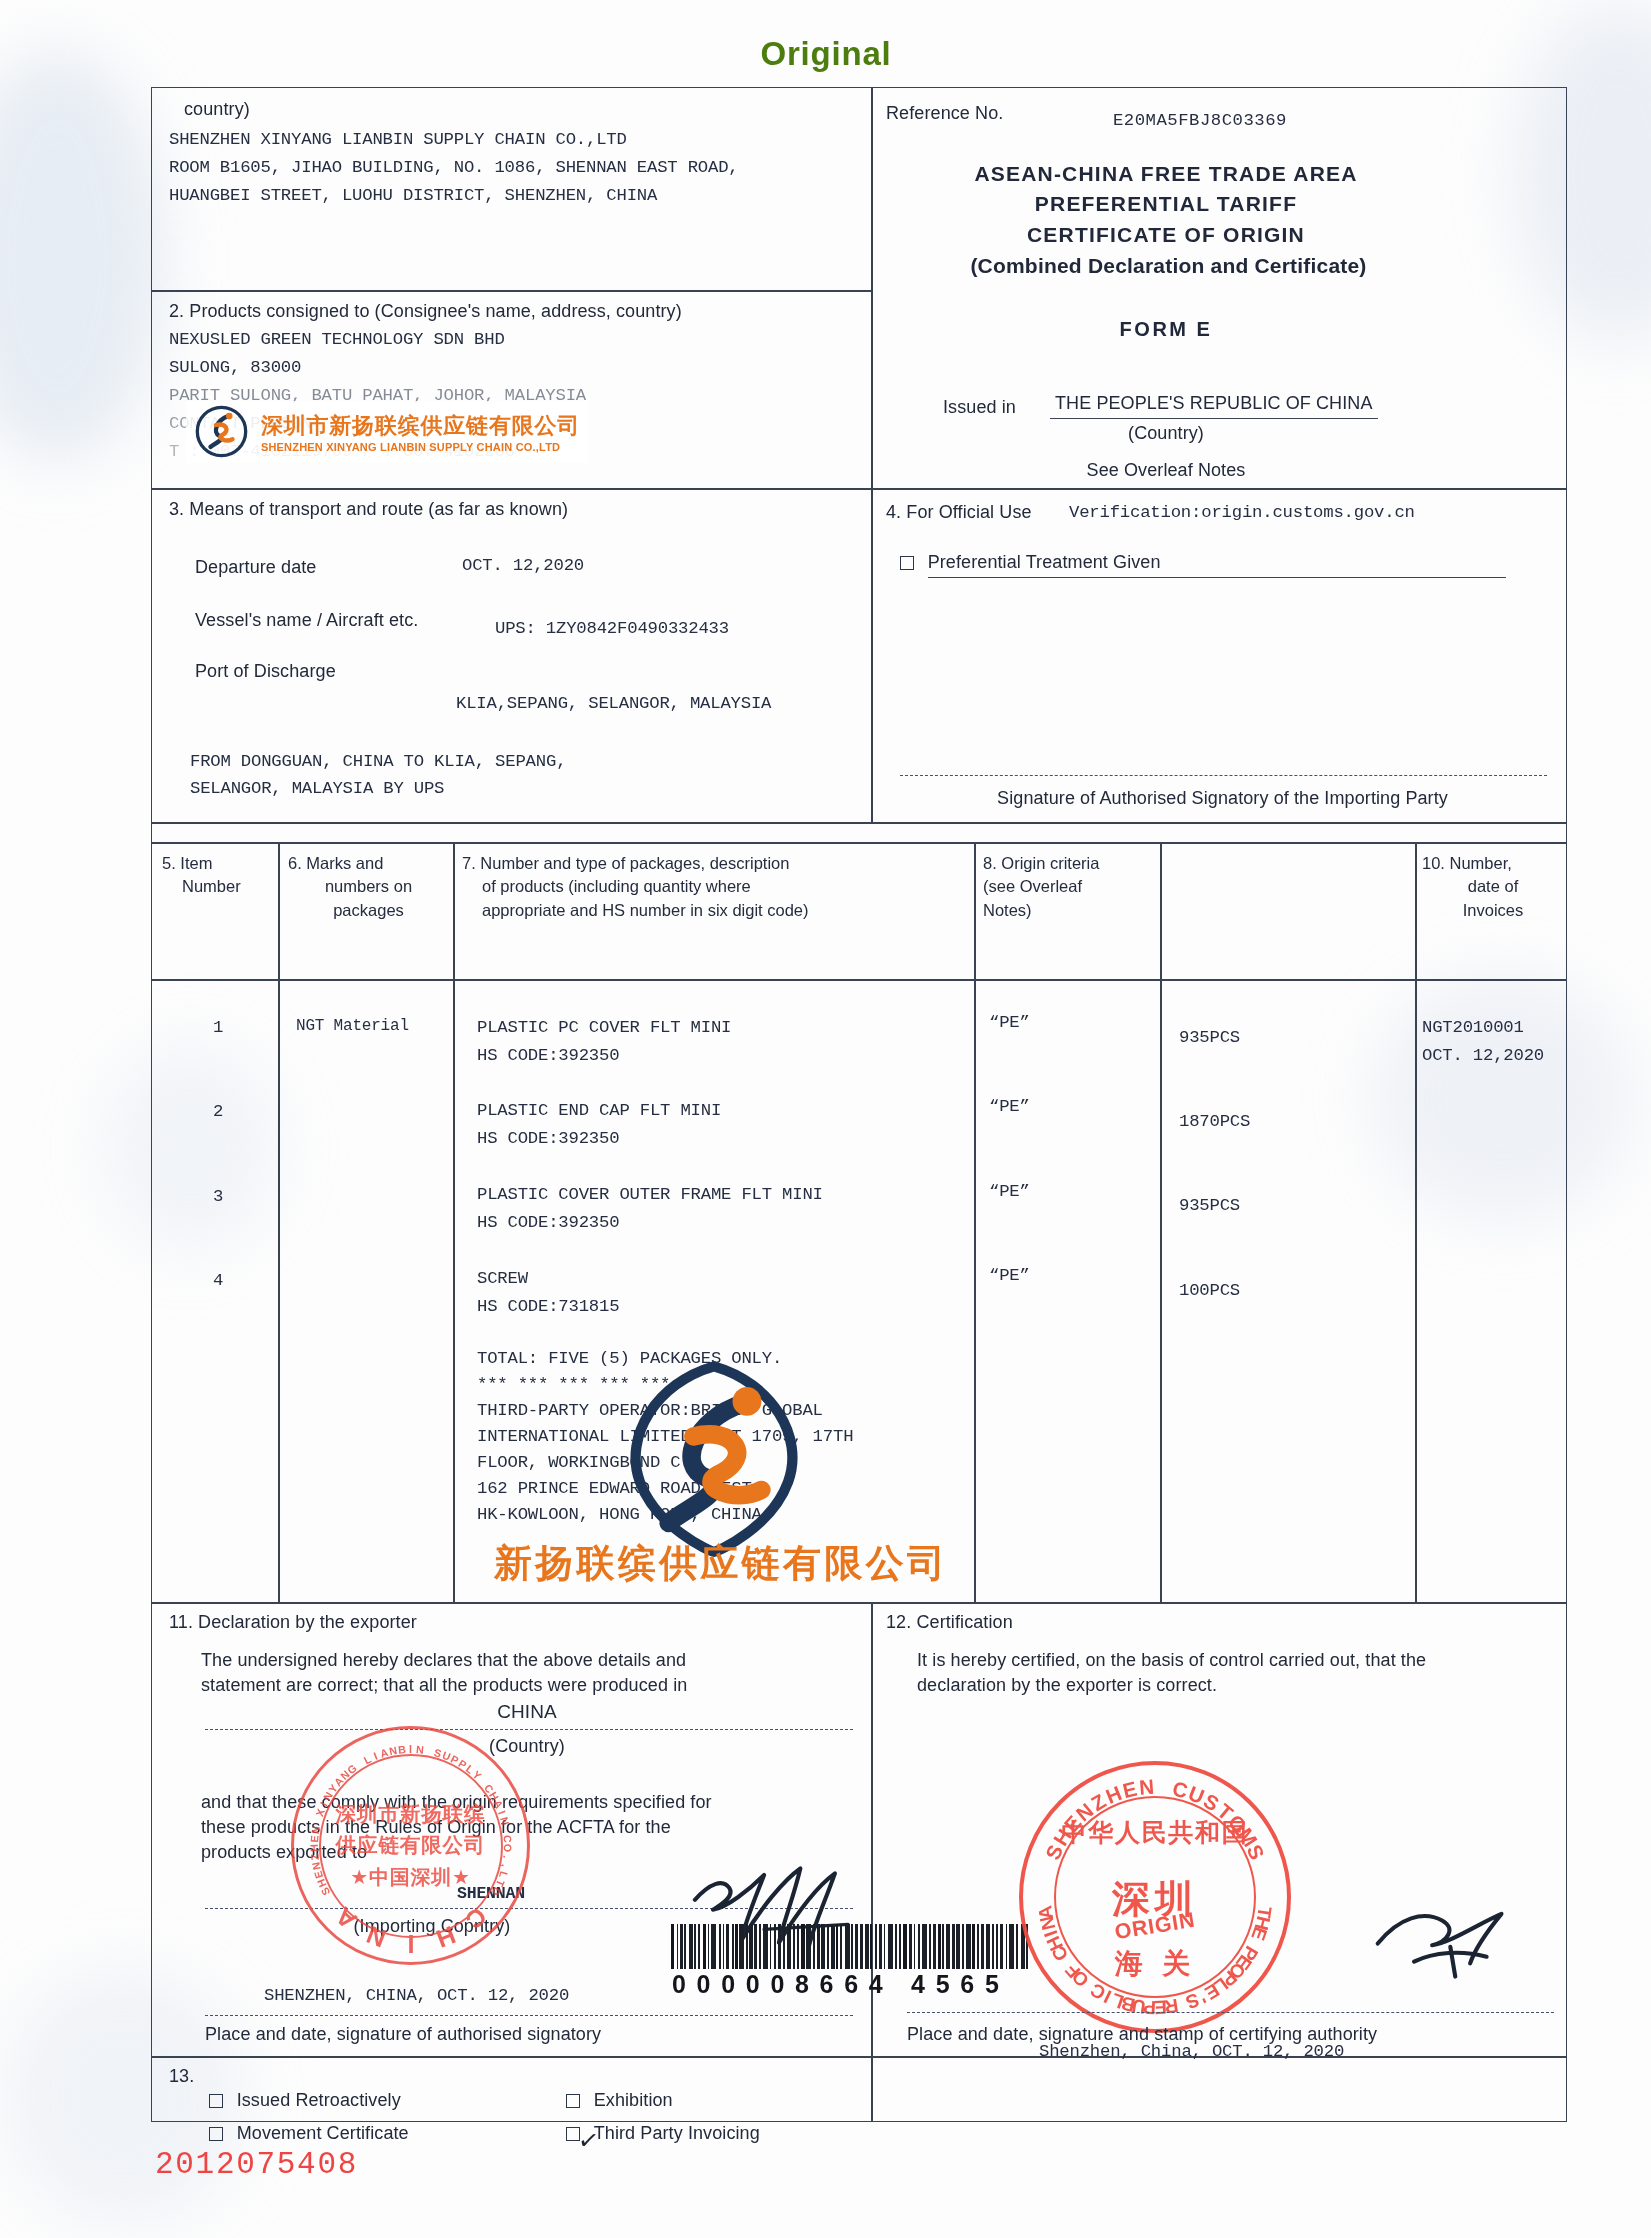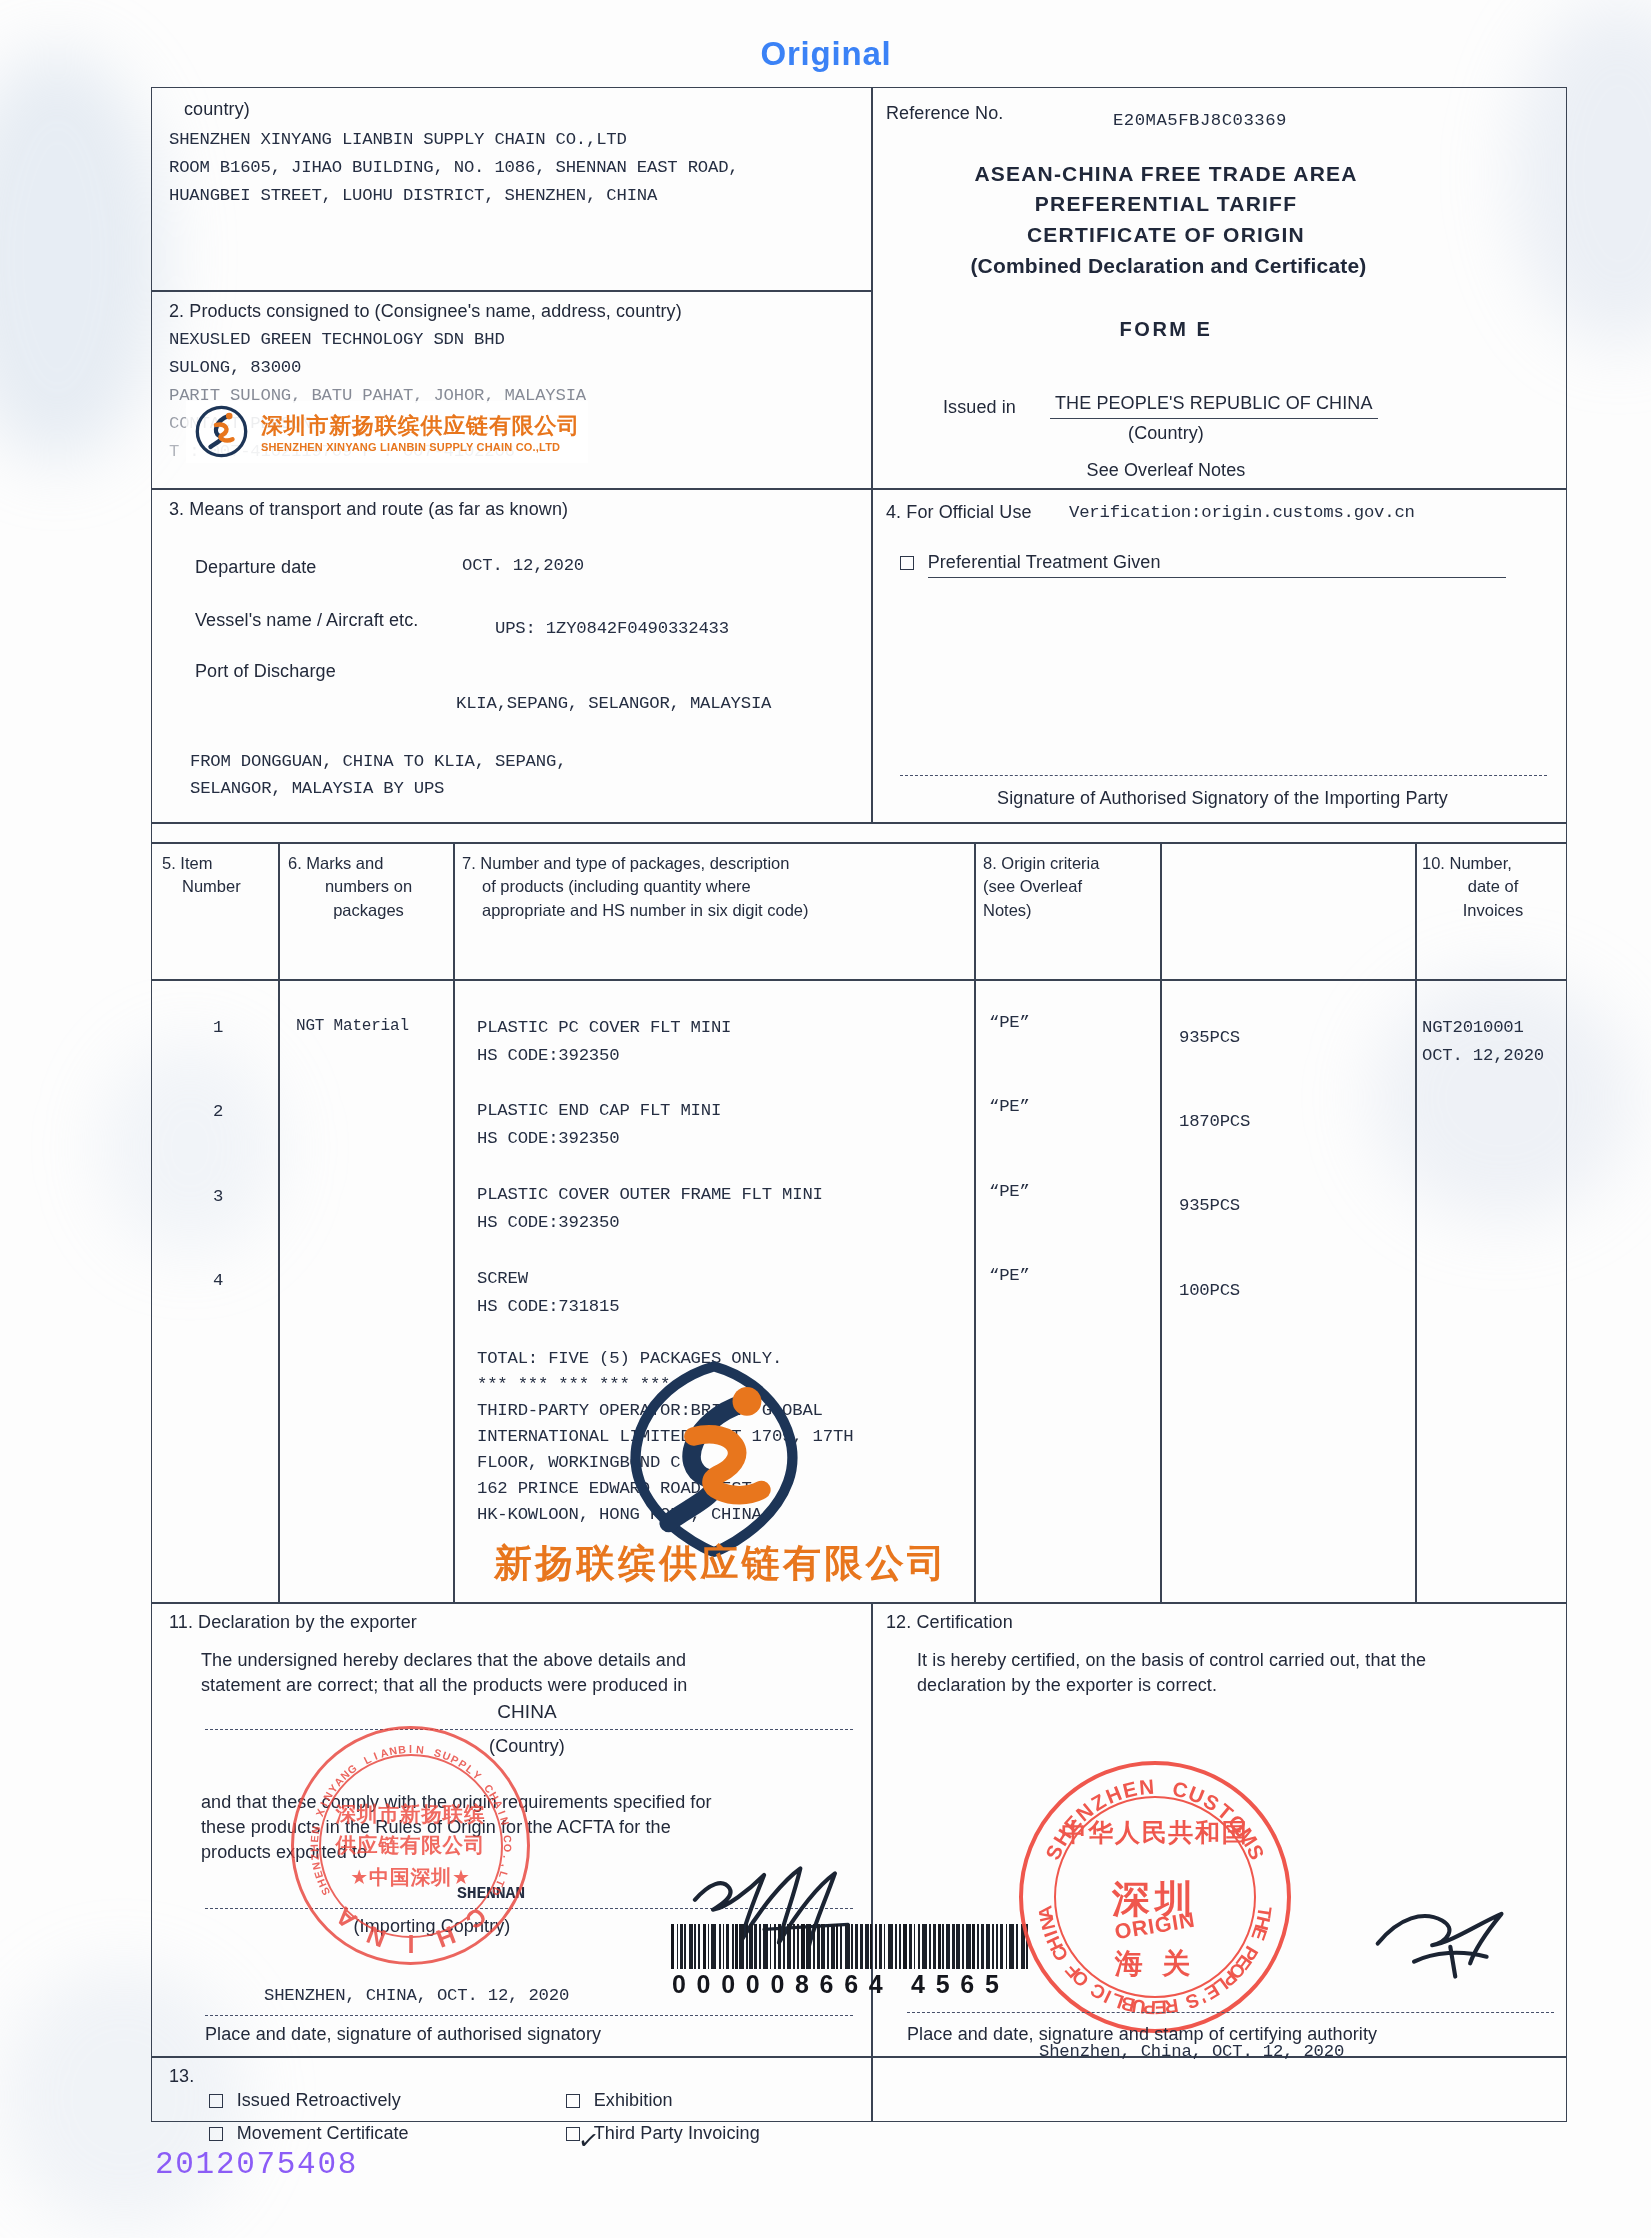--- a/index.html
+++ b/index.html
@@ -32,21 +32,21 @@
   .tint-e { left: 0px; top: 1965px; width: 248px; height: 264px; background: rgba(198,210,228,.22); }
 
   .doc-title {
     position: absolute;
     left: 0; right: 0;
     top: 35px;
     text-align: center;
     font-size: 33px;
     font-weight: bold;
     letter-spacing: 0.8px;
-    color: #3b82f6;
+    color: #4d7c0f;
   }
 
   .frame {
     position: absolute;
     left: 151px;
     top: 87px;
     width: 1416px;
     height: 2035px;
     border: 1.7px solid #3a4353;
     box-sizing: border-box;
@@ -207,21 +207,21 @@
     color: #14161c;
   }
 
   .footer-num {
     position: absolute;
     left: 155px;
     top: 2147px;
     font-family: "Liberation Mono", monospace;
     font-size: 31px;
     letter-spacing: 1.7px;
-    color: #8b5cf6;
+    color: #ef4444;
   }
 
   .sig { position: absolute; pointer-events: none; }
   .tickmark {
     position: absolute;
     font-size: 25px;
     color: #1d2533;
     font-family: "Liberation Serif", serif;
     transform: rotate(8deg);
   }

